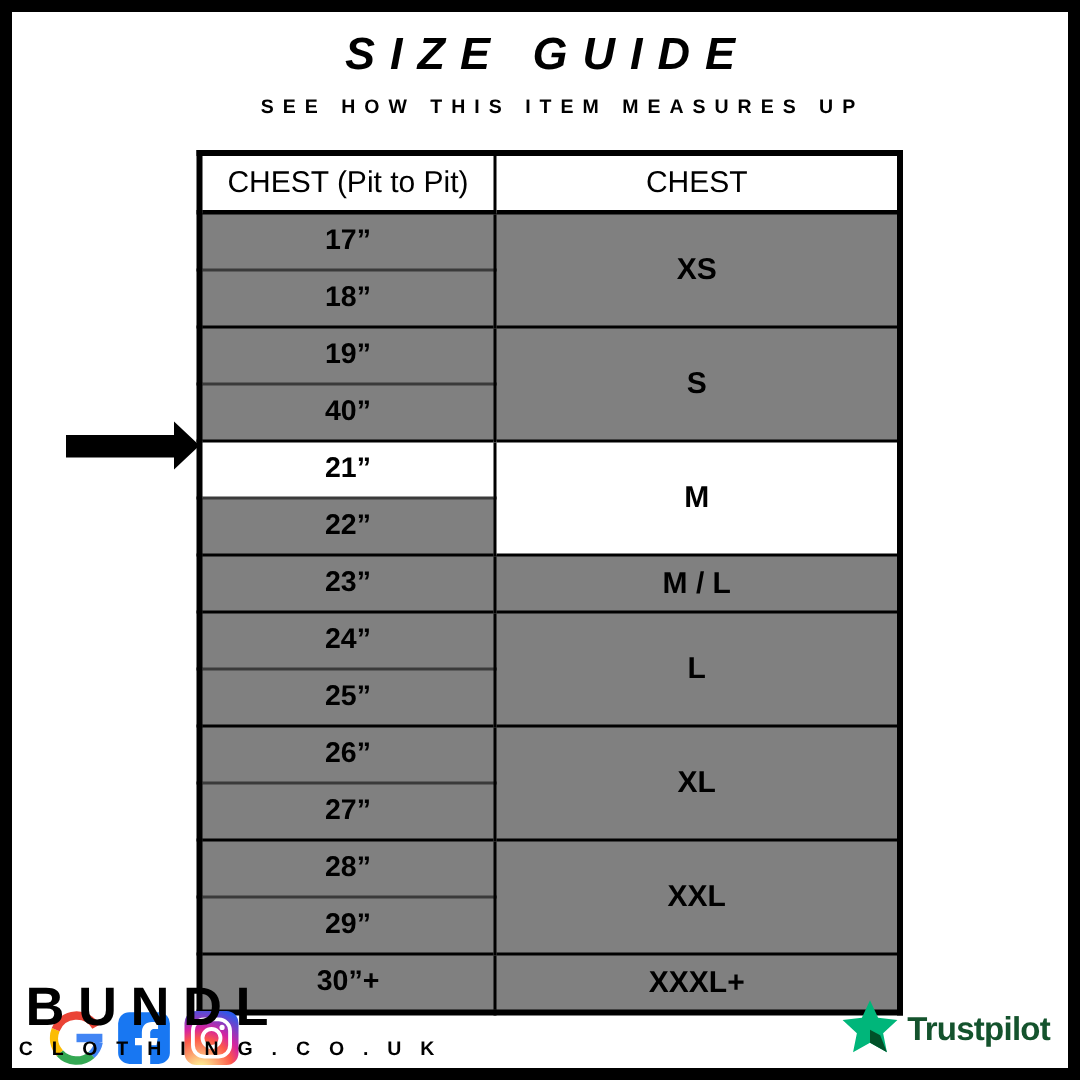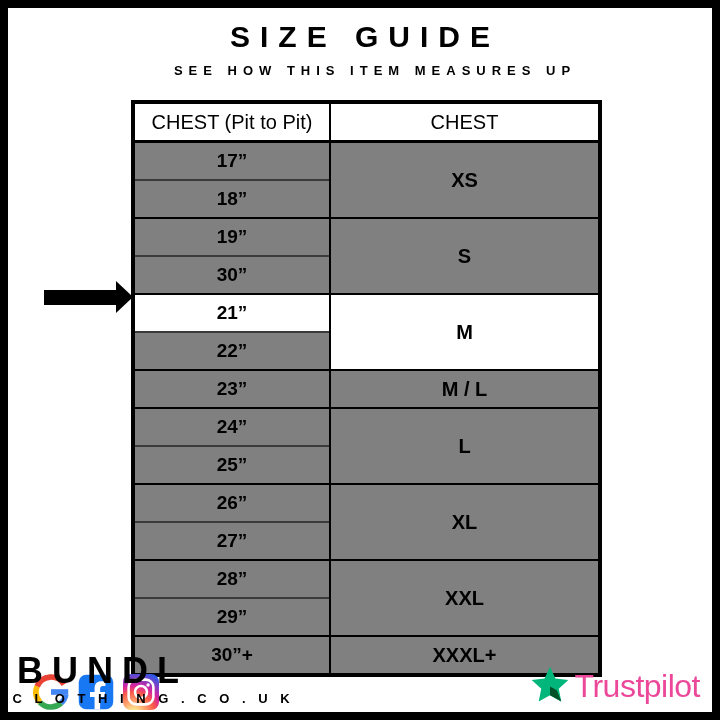--- a/index.html
+++ b/index.html
@@ -4,21 +4,21 @@
 <style>
   html,body{margin:0;padding:0;background:#fff;}
   .canvas{
     position:relative;width:720px;height:720px;box-sizing:border-box;
     border:8px solid #000;background:#fff;overflow:hidden;
     font-family:"Liberation Sans",sans-serif;color:#000;
   }
   
   .page-title{
     position:absolute;top:12px;left:0;width:100%;text-align:center;
-    font-size:30px;font-weight:800;letter-spacing:10px;text-indent:10px;
+    font-size:30px;font-weight:800;letter-spacing:10px;text-indent:10px;font-style:italic;
   }
   .page-subtitle{
     position:absolute;top:55px;left:12px;width:100%;text-align:center;
     font-size:13px;font-weight:700;letter-spacing:6px;text-indent:6px;
   }
   
   .tbl-wrap{position:absolute;left:123px;top:92px;}
   table.size-guide{
     border-collapse:collapse;table-layout:fixed;width:467px;
     border:4px solid #000;
@@ -50,21 +50,21 @@
   .social{position:absolute;left:25px;top:666px;display:flex;gap:9px;align-items:center;}
   .social .sicon{width:36px;height:36px;display:block;}
   .ig-bg{
     width:36px;height:36px;border-radius:8px;
     background:radial-gradient(circle at 30% 110%,#fdf497 0%,#fdf497 5%,#fd5949 45%,#d6249f 60%,#285AEB 92%);
   }
   .brand{position:absolute;left:0;top:645px;width:100%;line-height:1;}
   .brand-name{font-size:36px;font-weight:800;letter-spacing:9px;text-indent:9px;}
   .brand-domain{margin-top:3px;font-size:13px;font-weight:700;letter-spacing:4.5px;text-indent:4.5px;}
   .trustpilot{position:absolute;right:12px;top:657px;display:flex;align-items:center;gap:4px;}
-  .tp-label{font-size:32px;font-weight:400;color:#ec4899;letter-spacing:-0.5px;}
+  .tp-label{font-size:22px;font-weight:700;color:#14532d;letter-spacing:-0.5px;}
 </style>
 </head>
 <body>
 
 <div class="canvas">
 
   <div class="page-title">SIZE GUIDE</div>
   <div class="page-subtitle">SEE HOW THIS ITEM MEASURES UP</div>
 
   <div class="tbl-wrap">
@@ -85,21 +85,21 @@
           <td class="size" rowspan="2">XS</td>
         </tr>
         <tr class="inner">
           <td class="chest">18”</td>
         </tr>
         <tr class="group">
           <td class="chest">19”</td>
           <td class="size" rowspan="2">S</td>
         </tr>
         <tr class="inner">
-          <td class="chest">30”</td>
+          <td class="chest">40”</td>
         </tr>
         <tr class="group">
           <td class="chest hl">21”</td>
           <td class="size hl" rowspan="2">M</td>
         </tr>
         <tr class="inner">
           <td class="chest">22”</td>
         </tr>
         <tr class="group">
           <td class="chest">23”</td>

